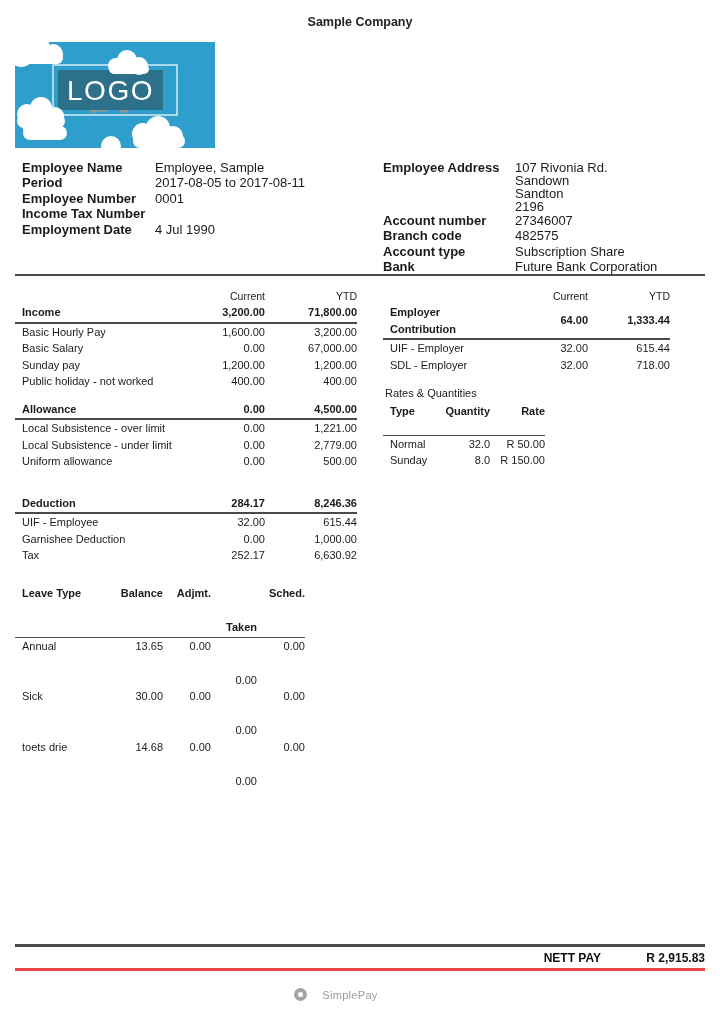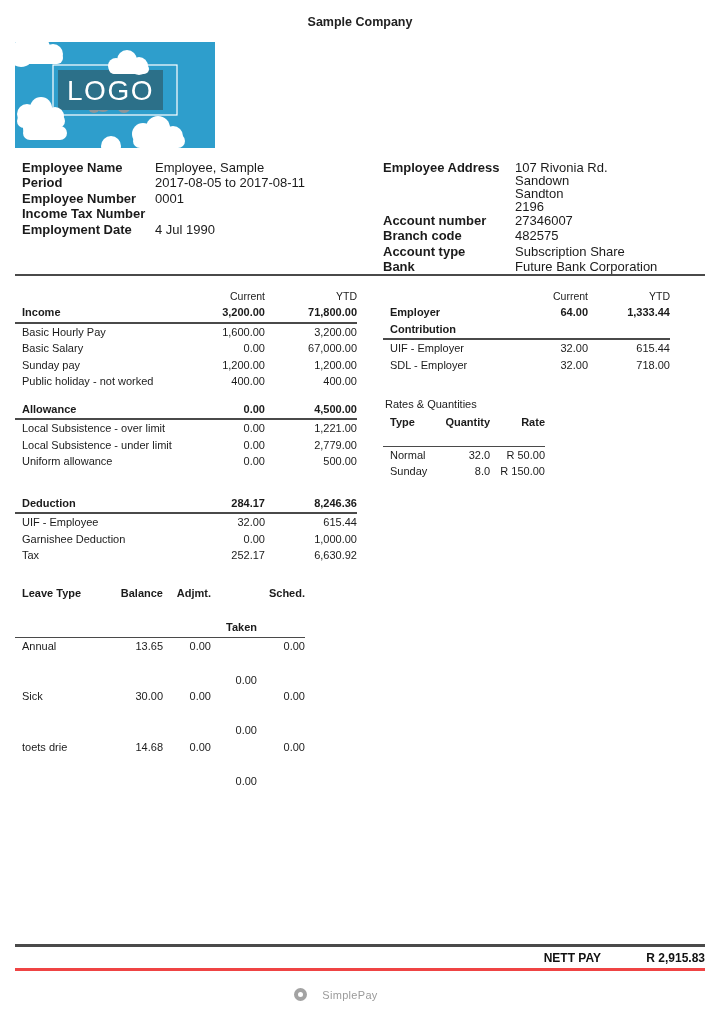--- a/index.html
+++ b/index.html
@@ -32,26 +32,26 @@
   
   .main-left  { position:absolute; left:15px;  top:289px; width:342px; font-size:11px; }
   .main-right { position:absolute; left:383px; top:289px; width:287px; font-size:11px; }
   .t-row { display:flex; line-height:16.5px; }
   .t-label { flex:1; padding-left:7px; }
   .main-left  .t-cur { width:90px; text-align:right; }
   .main-left  .t-ytd { width:92px; text-align:right; }
   .main-right .t-cur { width:80px; text-align:right; }
   .main-right .t-ytd { width:82px; text-align:right; }
   .t-head { font-size:10.5px; line-height:15px; color:#222; }
-  .t-total { font-weight:bold; border-bottom:2px solid #4a4a4a; padding-bottom:1px; }
+  .t-total { font-weight:bold; border-bottom:2px solid #4a4a4a; padding-bottom:1px;align-items:center; }
   .gap-allowance { margin-top:11px; }
   .gap-deduction { margin-top:25px; }
 
   
-  .rates-title { margin-top:24px; font-size:11px; line-height:15px; padding-left:2px; }
+  .rates-title { margin-top:13px; font-size:11px; line-height:15px; padding-left:2px; }
   .rates-table { width:162px; margin-top:2px; }
   .r-row { display:flex; line-height:16.5px; }
   .r-type { width:52px; padding-left:7px; }
   .r-qty  { width:50px; text-align:right; }
   .r-rate { width:56px; text-align:right; }
   .r-head { font-weight:bold; border-bottom:1.5px solid #4a4a4a; padding-bottom:15px; }
 
   
   .leave { position:absolute; left:15px; top:585px; width:290px; font-size:11px; }
   .l-row { display:flex; line-height:16.5px; }

